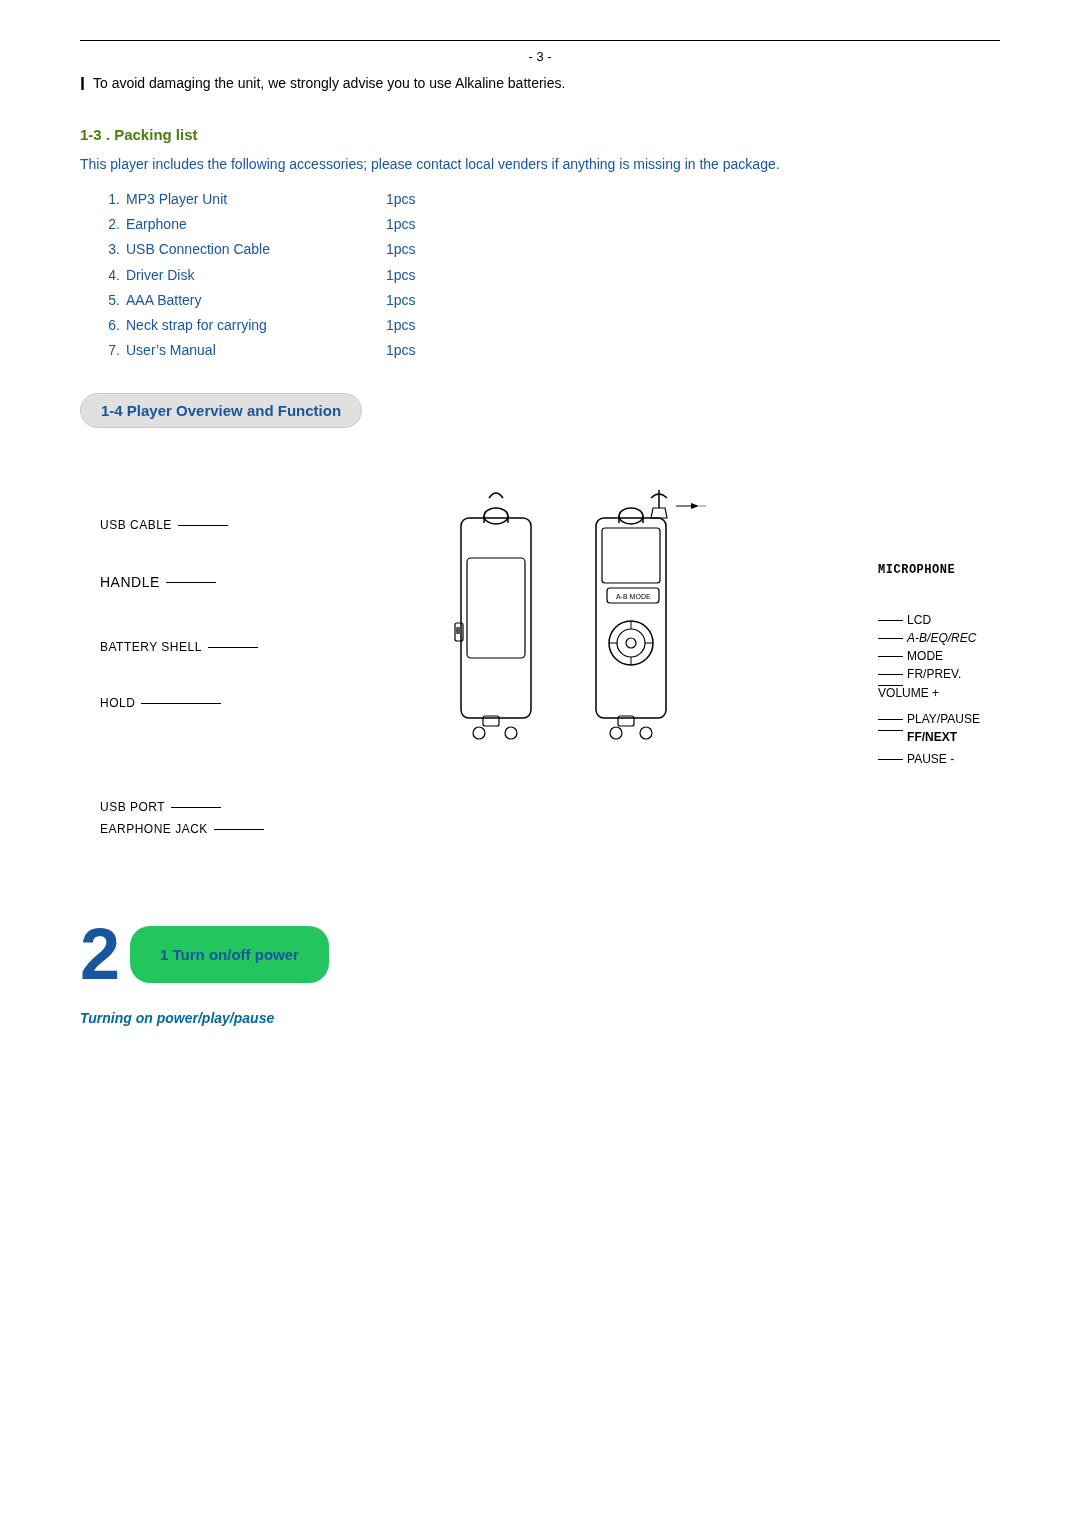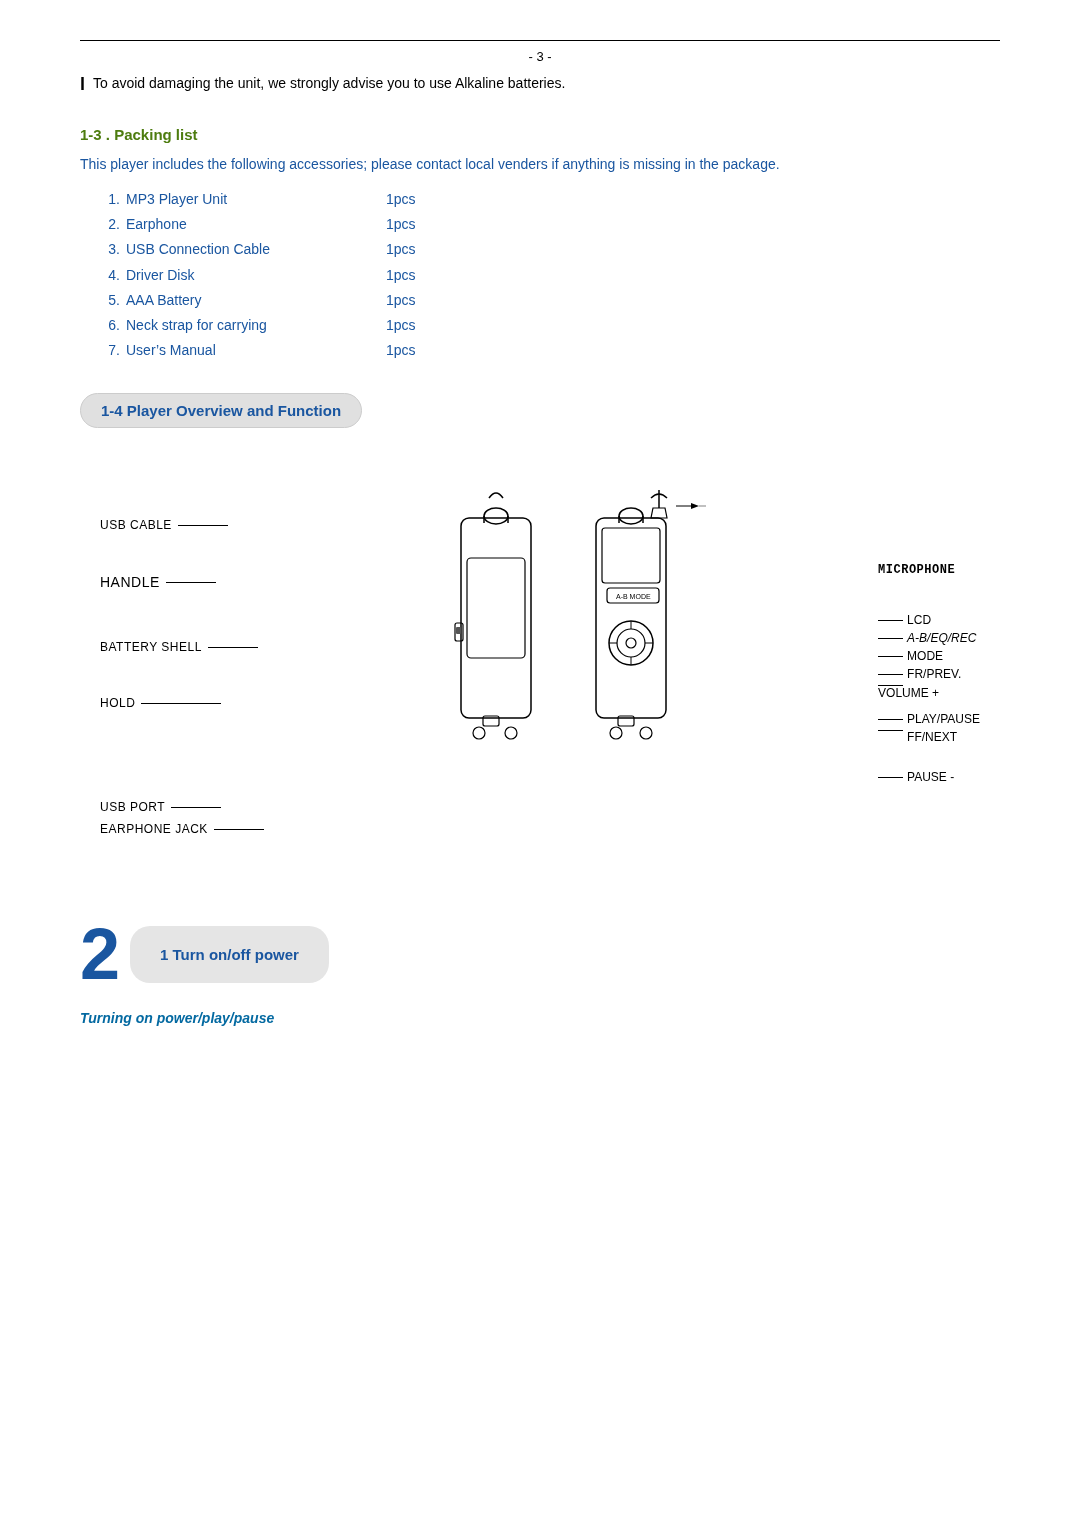--- a/index.html
+++ b/index.html
@@ -122,21 +122,21 @@
       margin-top: 20px;
     }
     .chapter-num {
       font-size: 72px;
       font-weight: bold;
       color: #1a56a0;
       line-height: 1;
       margin-right: 10px;
     }
     .chapter-header {
-      background: #e5e5e5;
+      background: #22c55e;
       border-radius: 20px;
       padding: 20px 30px;
       display: inline-block;
     }
     .chapter-header-text {
       color: #1a56a0;
       font-weight: bold;
       font-size: 15px;
     }
     .turning-on-title {
@@ -320,21 +320,21 @@
           <span style="font-size:12px; white-space:nowrap;">FR/PREV.</span>
         </div>
         <div style="display:flex; margin-bottom:12px;flex-direction:column;">
           <div style="width:25px; height:1px; background:#000; margin-right:4px;"></div>
           <span style="font-size:12px; white-space:nowrap;">VOLUME +</span>
         </div>
         <div style="display:flex; align-items:center; margin-bottom:4px;">
           <div style="width:25px; height:1px; background:#000; margin-right:4px;"></div>
           <span style="font-size:12px; white-space:nowrap;">PLAY/PAUSE</span>
         </div>
-        <div style="display:flex; align-items:flex-start; margin-bottom:26px;">
+        <div style="display:flex; align-items:flex-start; margin-bottom:8px;font-weight:bold;">
           <div style="width:25px; height:1px; background:#000; margin-right:4px;"></div>
           <span style="font-size:12px; white-space:nowrap;">FF/NEXT</span>
         </div>
         <div style="display:flex; align-items:center;">
           <div style="width:25px; height:1px; background:#000; margin-right:4px;"></div>
           <span style="font-size:12px; white-space:nowrap;">PAUSE -</span>
         </div>
       </div>
 
     </div>

